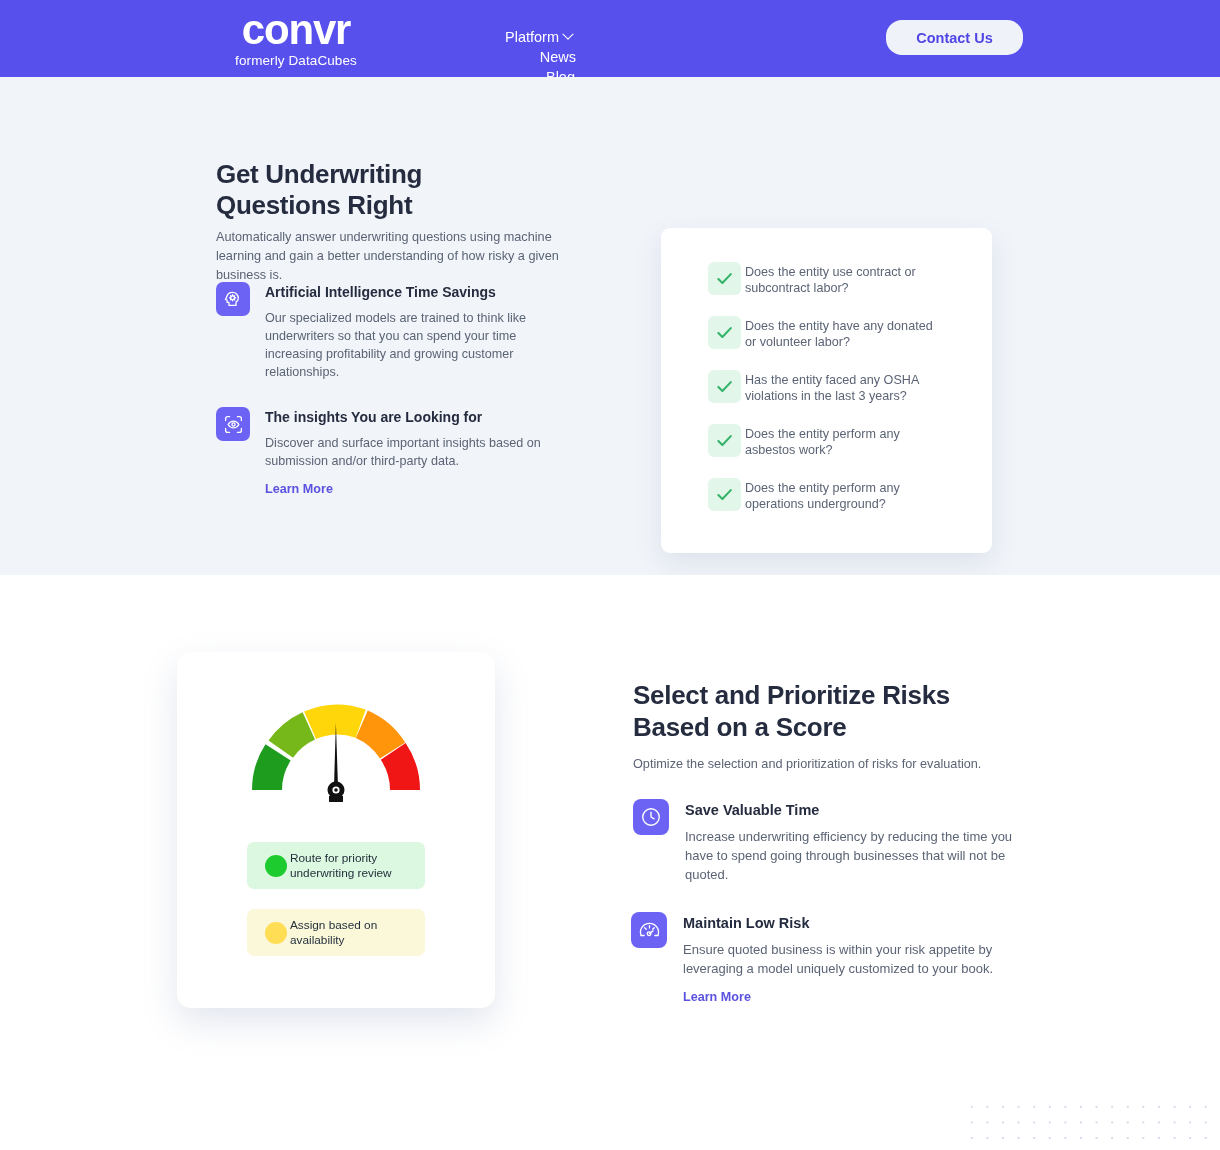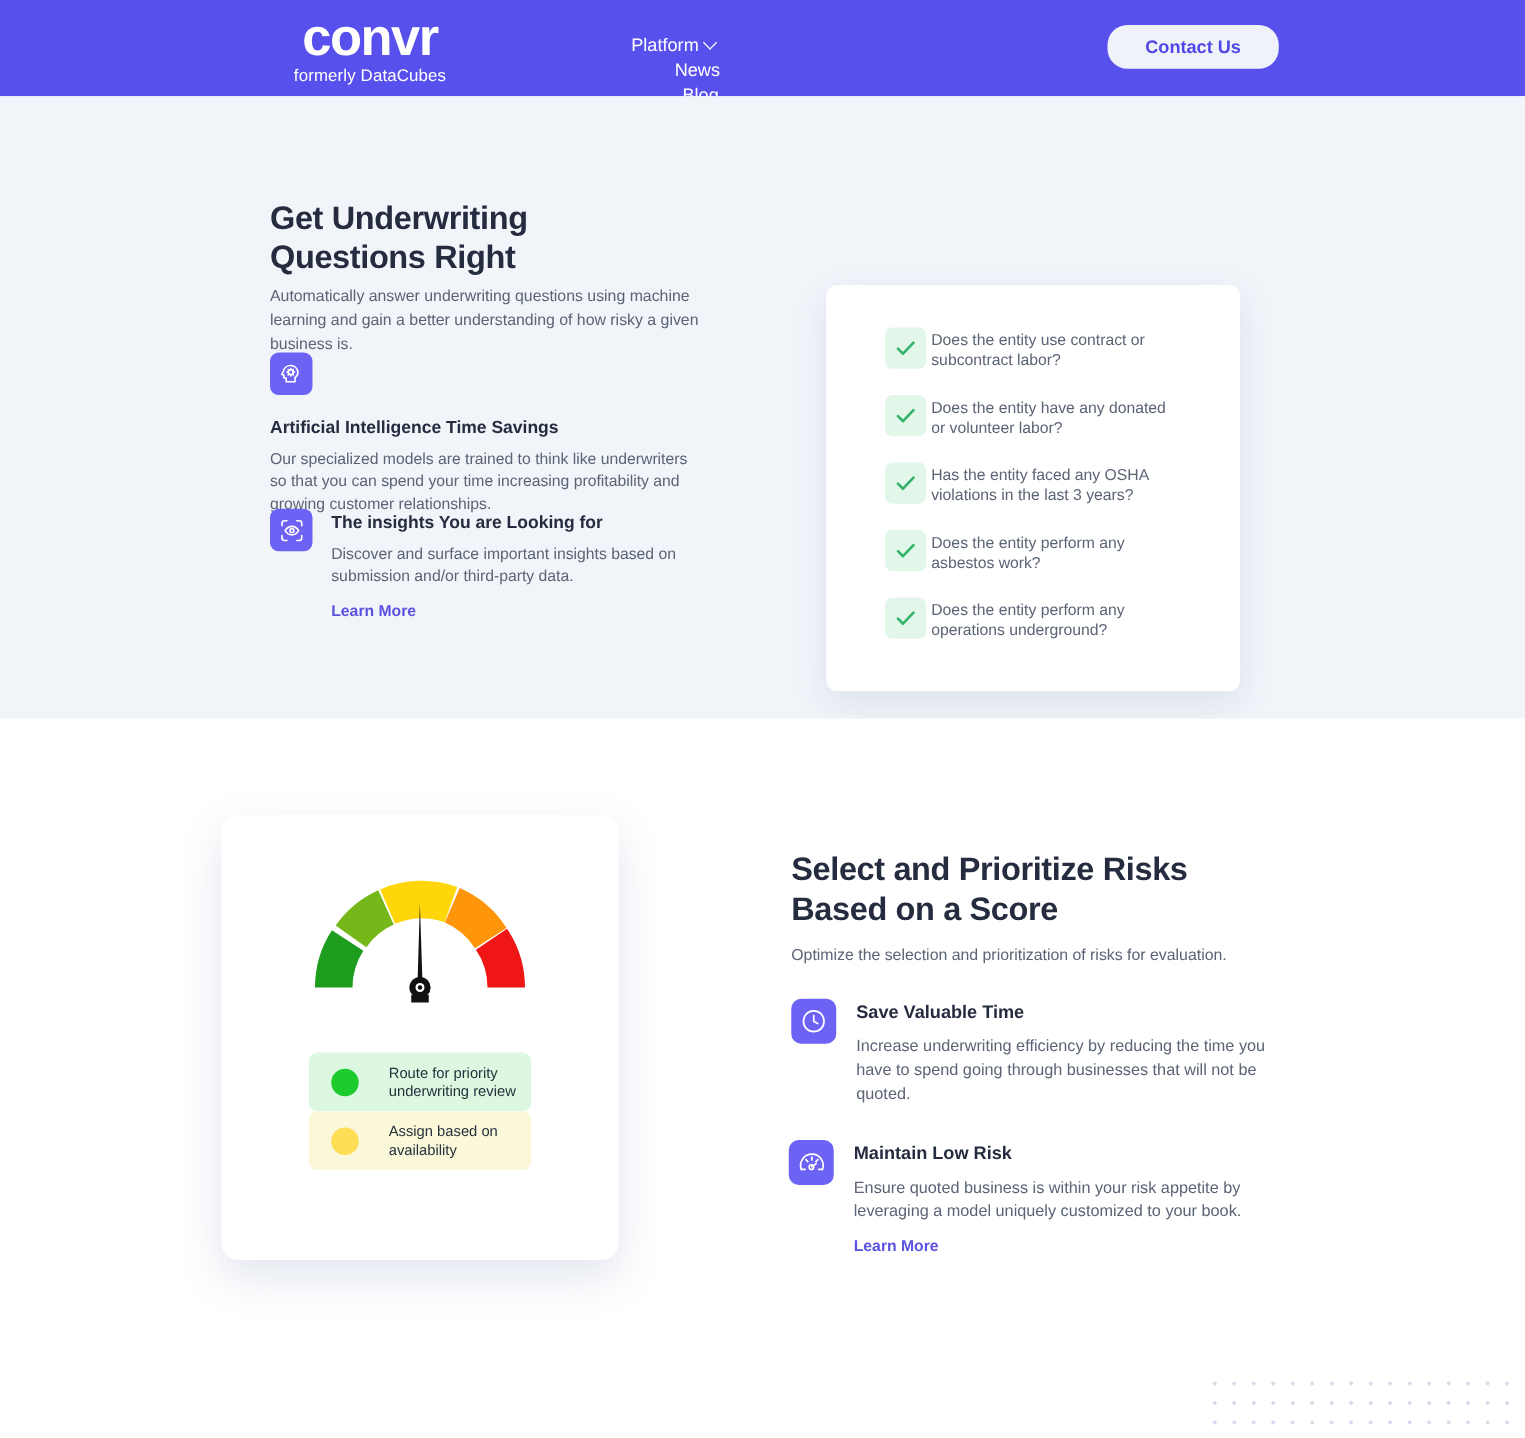--- a/index.html
+++ b/index.html
@@ -66,21 +66,21 @@
     line-height: 31px; letter-spacing: -.3px;
   }
   .s1-sub {
     position: absolute; left: 216px; top: 151px;
     width: 345px;
     font-size: 12.7px; color: #5b6475; line-height: 19px;
   }
   .feature {
     position: absolute; left: 216px; display: flex; gap: 15px;
   }
-  .f1 { top: 205px; width: 345px; flex-direction: column; }
+  .f1 { top: 205px; width: 345px; }
   .f2 { top: 330px; width: 345px; }
   .feat-icon {
     width: 34px; height: 34px; border-radius: 7px;
     background: #6c63f5; flex: 0 0 34px;
     display: flex; align-items: center; justify-content: center;
   }
   .feat-body { flex: 1; padding-top: 1px; }
   .feat-title {
     font-size: 14px; font-weight: 700; color: #252c3f;
     line-height: 19px; margin-bottom: 7px;
@@ -125,23 +125,23 @@
     position: absolute; left: 177px; top: 77px;
     width: 318px; height: 356px;
     background: #ffffff; border-radius: 14px;
     box-shadow: 0 14px 34px rgba(110,128,170,.20);
   }
   .gauge-area {
     position: absolute; left: 0; top: 20px; width: 318px; height: 150px;
   }
   .legend-rows { position: absolute; left: 70px; top: 190px; width: 178px; }
   .legend-row {
-    display: flex; align-items: center; gap: 24px;
+    display: flex; align-items: center; gap: 3px;
     height: 47px; border-radius: 7px; padding-left: 18px;
-    margin-bottom: 0;
+    margin-bottom: 20px;
   }
   .legend-dot { width: 22px; height: 22px; border-radius: 50%; flex: 0 0 22px; }
   .legend-label { font-size: 11.8px; color: #24303c; line-height: 14.5px; }
 
   .s2-title {
     position: absolute; left: 633px; top: 104px;
     width: 390px;
     font-size: 26px; font-weight: 700; color: #252c3f;
     line-height: 32px; letter-spacing: -.3px;
   }

